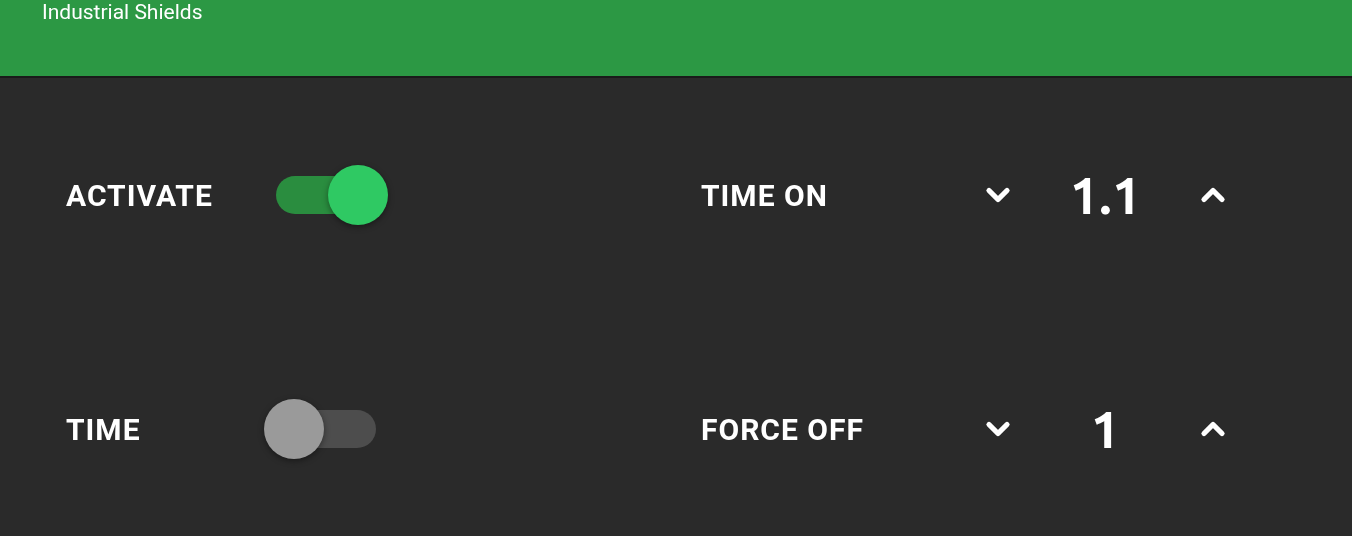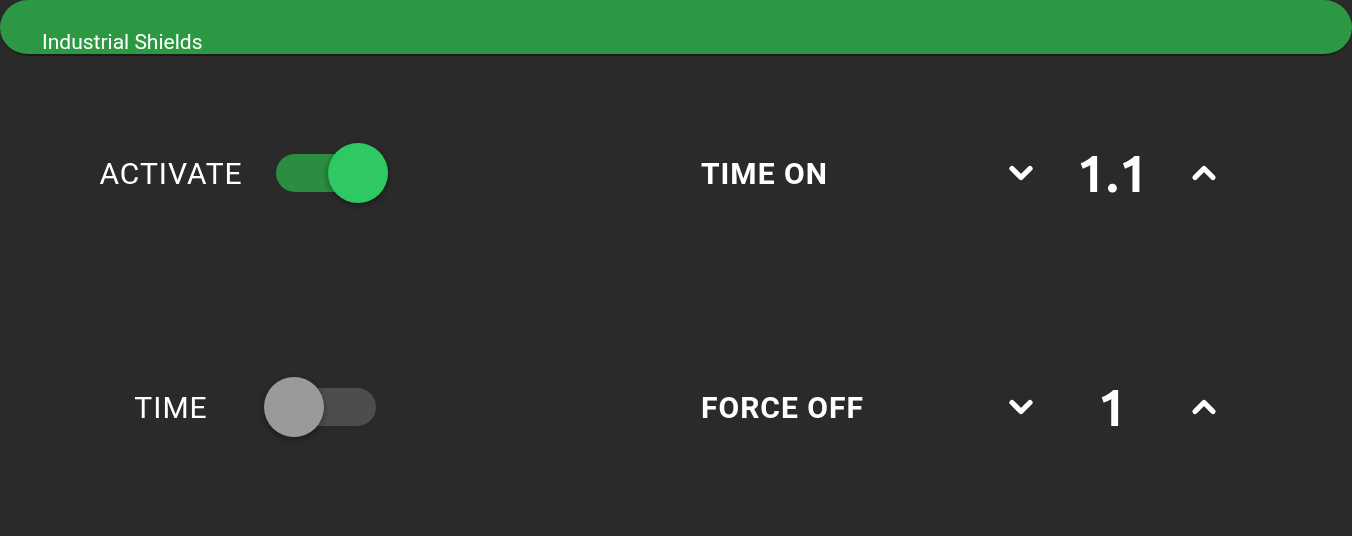--- a/index.html
+++ b/index.html
@@ -9,26 +9,25 @@
     }
     body {
       font-family: -apple-system, BlinkMacSystemFont, "Segoe UI", Roboto, Ubuntu, sans-serif;
       background: #2a2a2a;
       width: 1352px;
       height: 536px;
       overflow: hidden;
     }
     .header {
       background: #2c9844;
-      height: 56px;
+      height: 78px;
       display: flex;
-      align-items: flex-end;
+      align-items: flex-start;
       padding-left: 42px;
       border-bottom: 2px solid #1a1a1a;
-      border-radius: 30px;
     }
     .header-title {
       color: #ffffff;
       font-size: 21px;
       font-weight: 400;
     }
     .main {
       padding: 0;
       color: #ffffff;
     }
@@ -41,29 +40,29 @@
       width: 50%;
       display: flex;
       align-items: center;
       padding-left: 66px;
     }
     .right-col {
       width: 50%;
       display: flex;
       align-items: center;
       padding-left: 25px;
-      padding-right: 92px;
+      padding-right: 119px;
+      justify-content: flex-end;
     }
     .label {
       color: #ffffff;
       font-size: 30px;
-      font-weight: 400;
+      font-weight: 700;
       letter-spacing: 1px;
       width: 210px;
-      text-align: center;
     }
     .toggle {
       position: relative;
       width: 100px;
       height: 38px;
       border-radius: 20px;
       cursor: pointer;
     }
     .toggle-on {
       background: #2a8d3f;
@@ -92,21 +91,21 @@
     .time-label {
       color: #ffffff;
       font-size: 30px;
       font-weight: 700;
       letter-spacing: 1px;
       width: 300px;
     }
     .stepper {
       display: flex;
       align-items: center;
-      gap: 24px;
+      gap: 40px;
     }
     .chevron {
       cursor: pointer;
       width: 40px;
       height: 40px;
       display: flex;
       align-items: center;
       justify-content: center;
     }
     .chevron svg {

